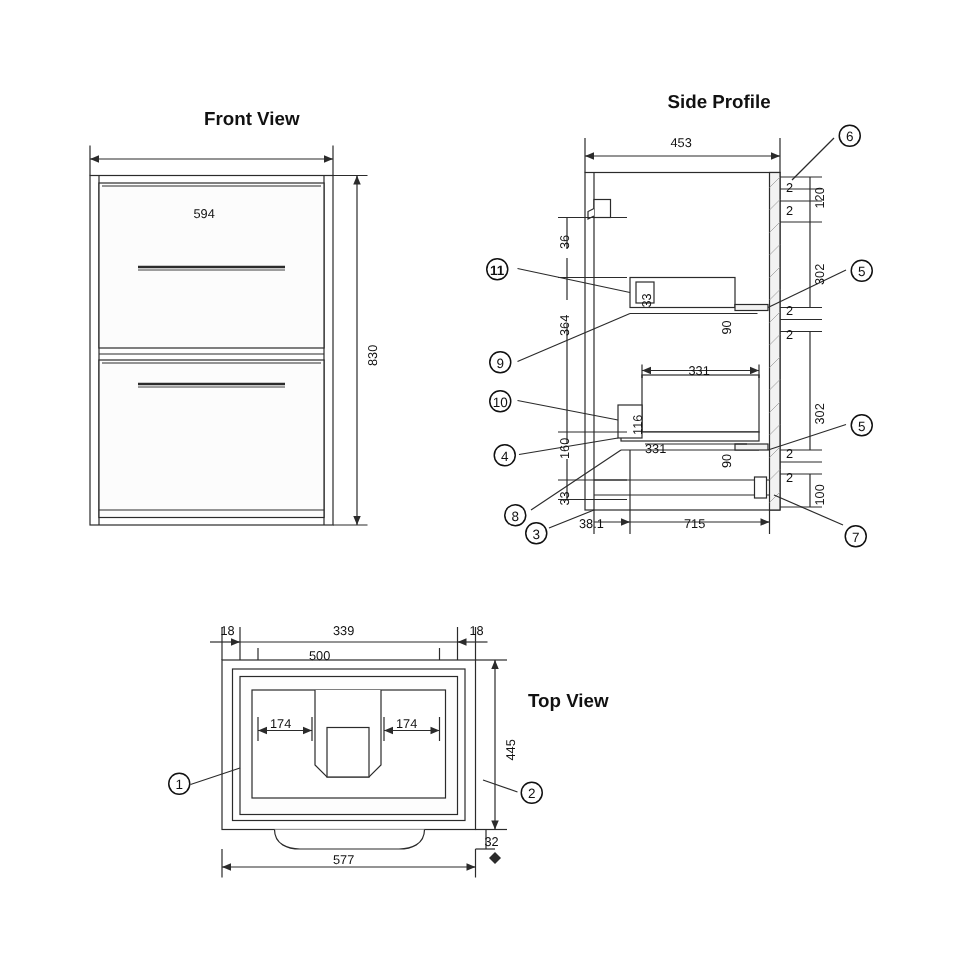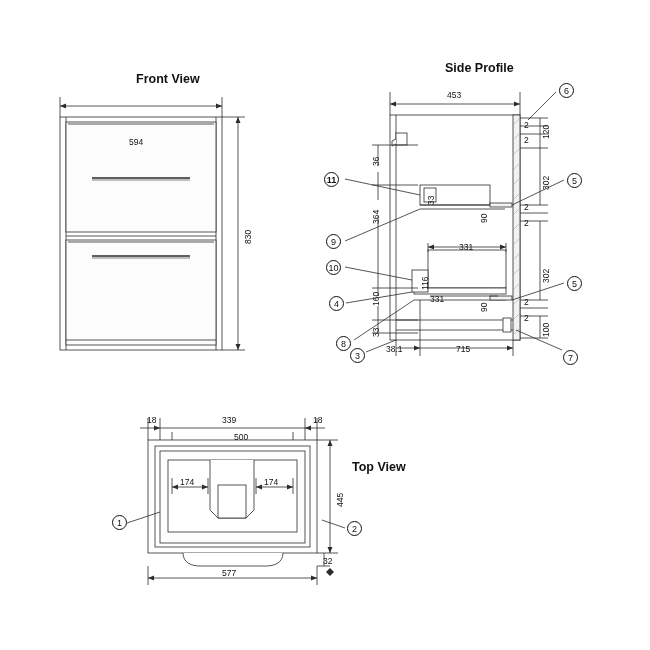--- a/index.html
+++ b/index.html
@@ -299,21 +299,21 @@
   <div class="dim" style="left:524px; top:202px;">2</div>
   <div class="dim" style="left:524px; top:218px;">2</div>
   <div class="dim rot" style="left:541px; top:283px;">302</div>
   <div class="dim" style="left:524px; top:297px;">2</div>
   <div class="dim" style="left:524px; top:313px;">2</div>
   <div class="dim rot" style="left:541px; top:337px;">100</div>
 
   <div class="dim" style="left:147px; top:415px;">18</div>
   <div class="dim" style="left:222px; top:415px;">339</div>
   <div class="dim" style="left:313px; top:415px;">18</div>
-  <div class="dim" style="left:234px; top:432px;">500</div>
+  <div class="dim" style="left:206px; top:432px;">500</div>
   <div class="dim" style="left:180px; top:477px;">174</div>
   <div class="dim" style="left:264px; top:477px;">174</div>
   <div class="dim rot" style="left:335px; top:507px;">445</div>
   <div class="dim" style="left:222px; top:568px;">577</div>
   <div class="dim" style="left:323px; top:556px;">32</div>
 
   <div class="cal" style="left:112px; top:515px;">1</div>
   <div class="cal" style="left:347px; top:521px;">2</div>
   <div class="cal" style="left:350px; top:348px;">3</div>
   <div class="cal" style="left:329px; top:296px;">4</div>

